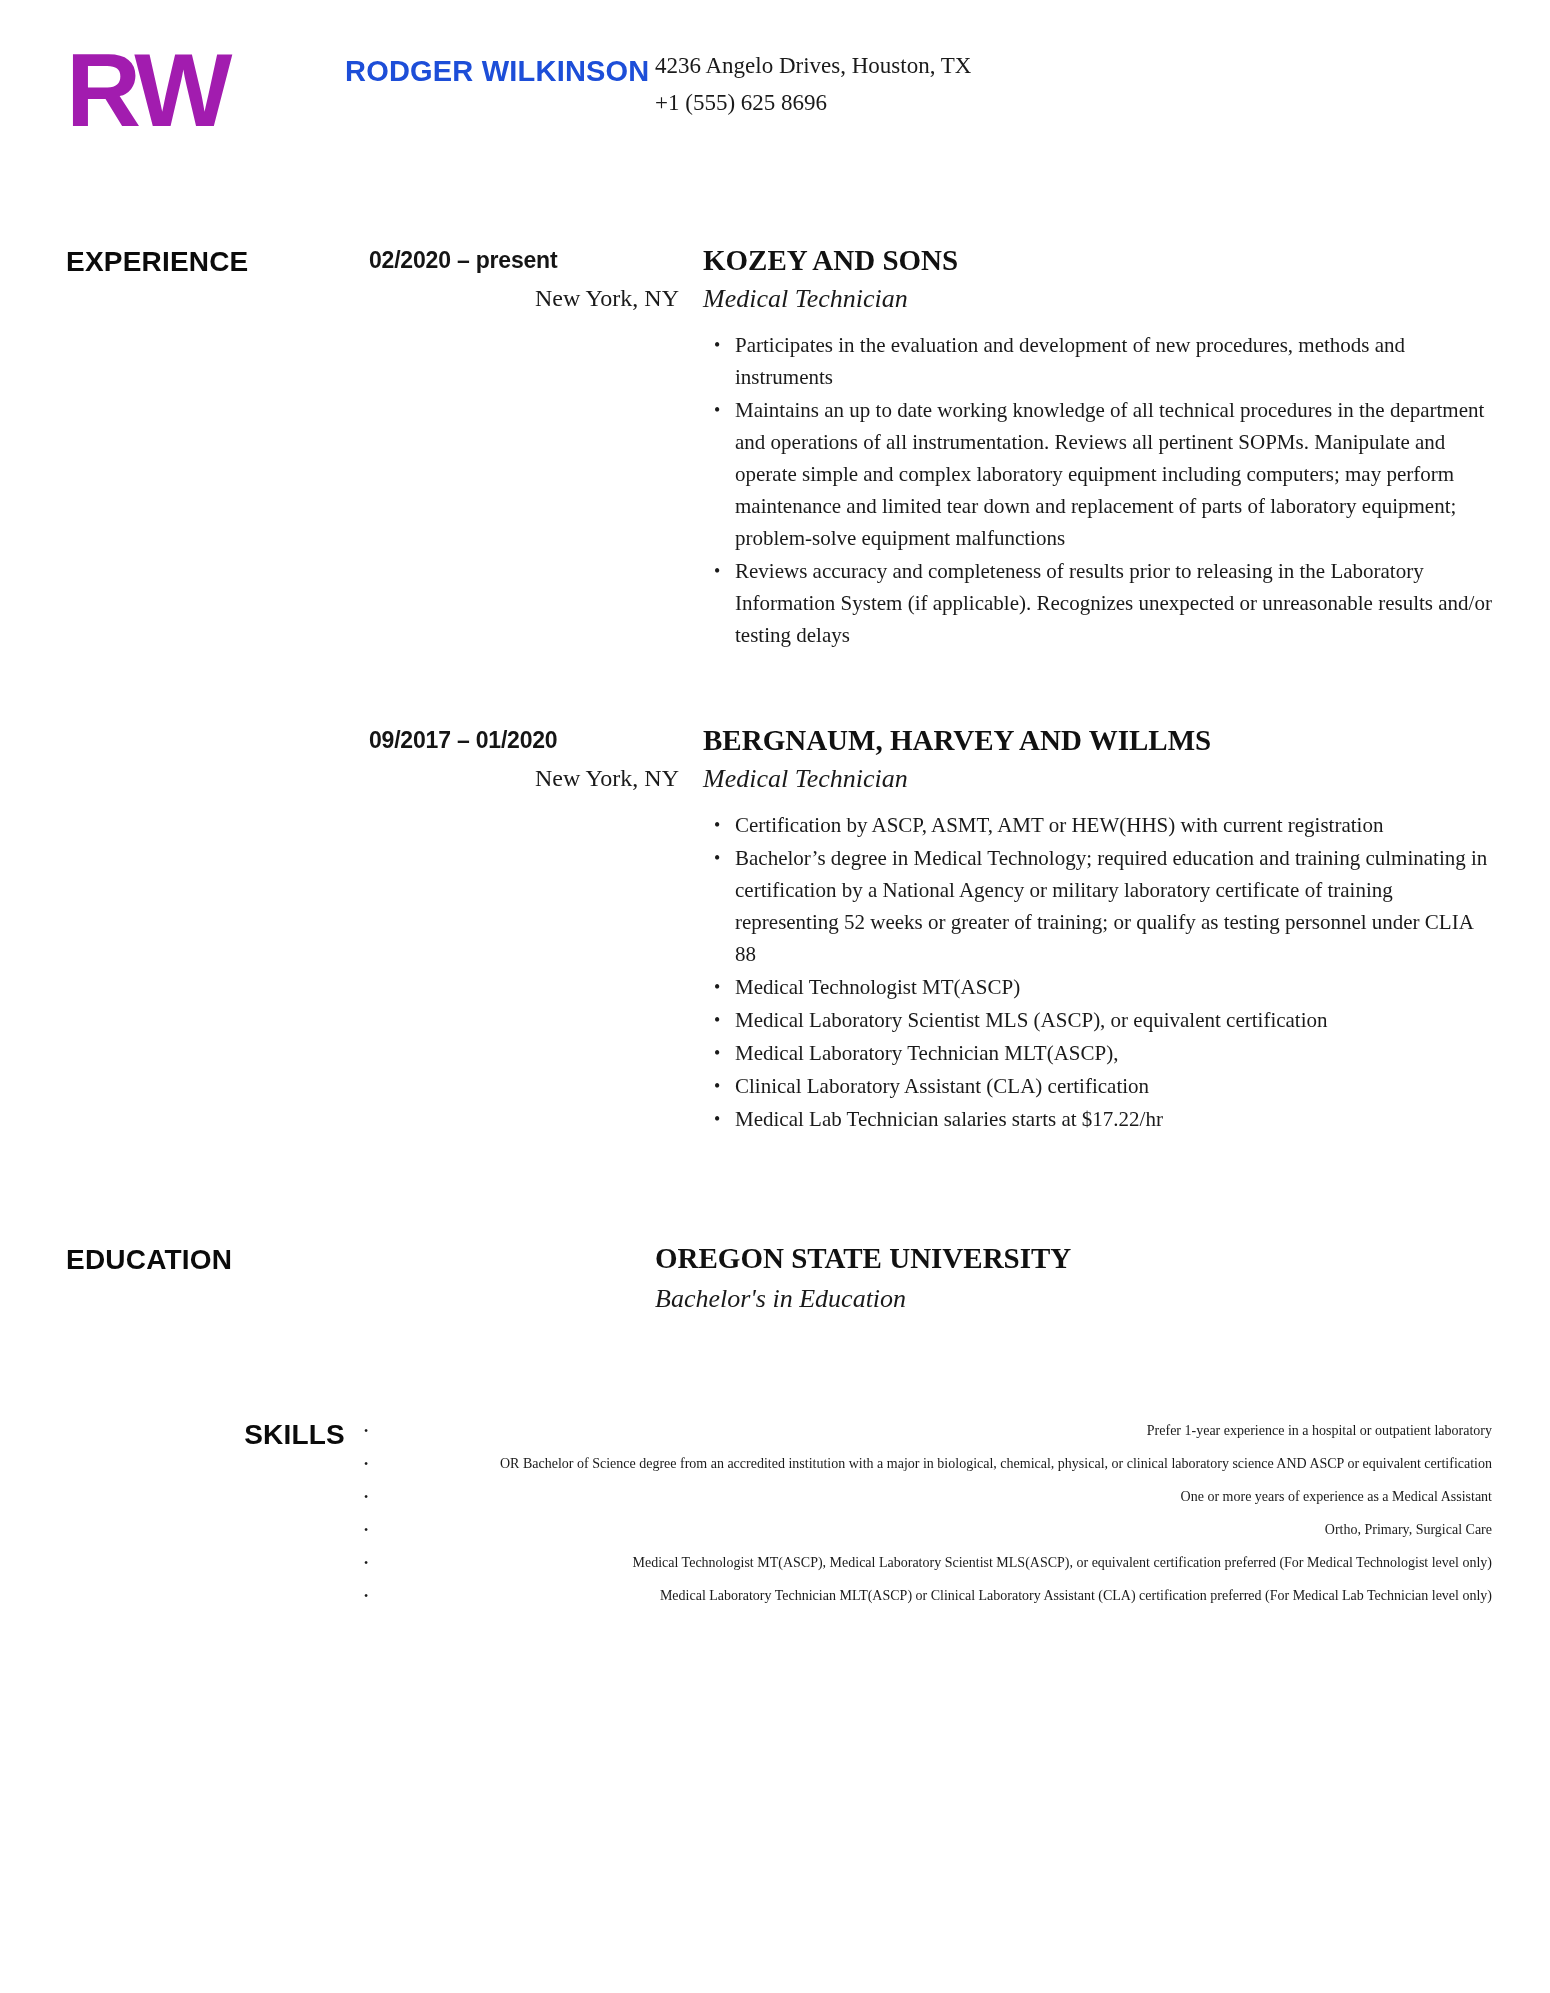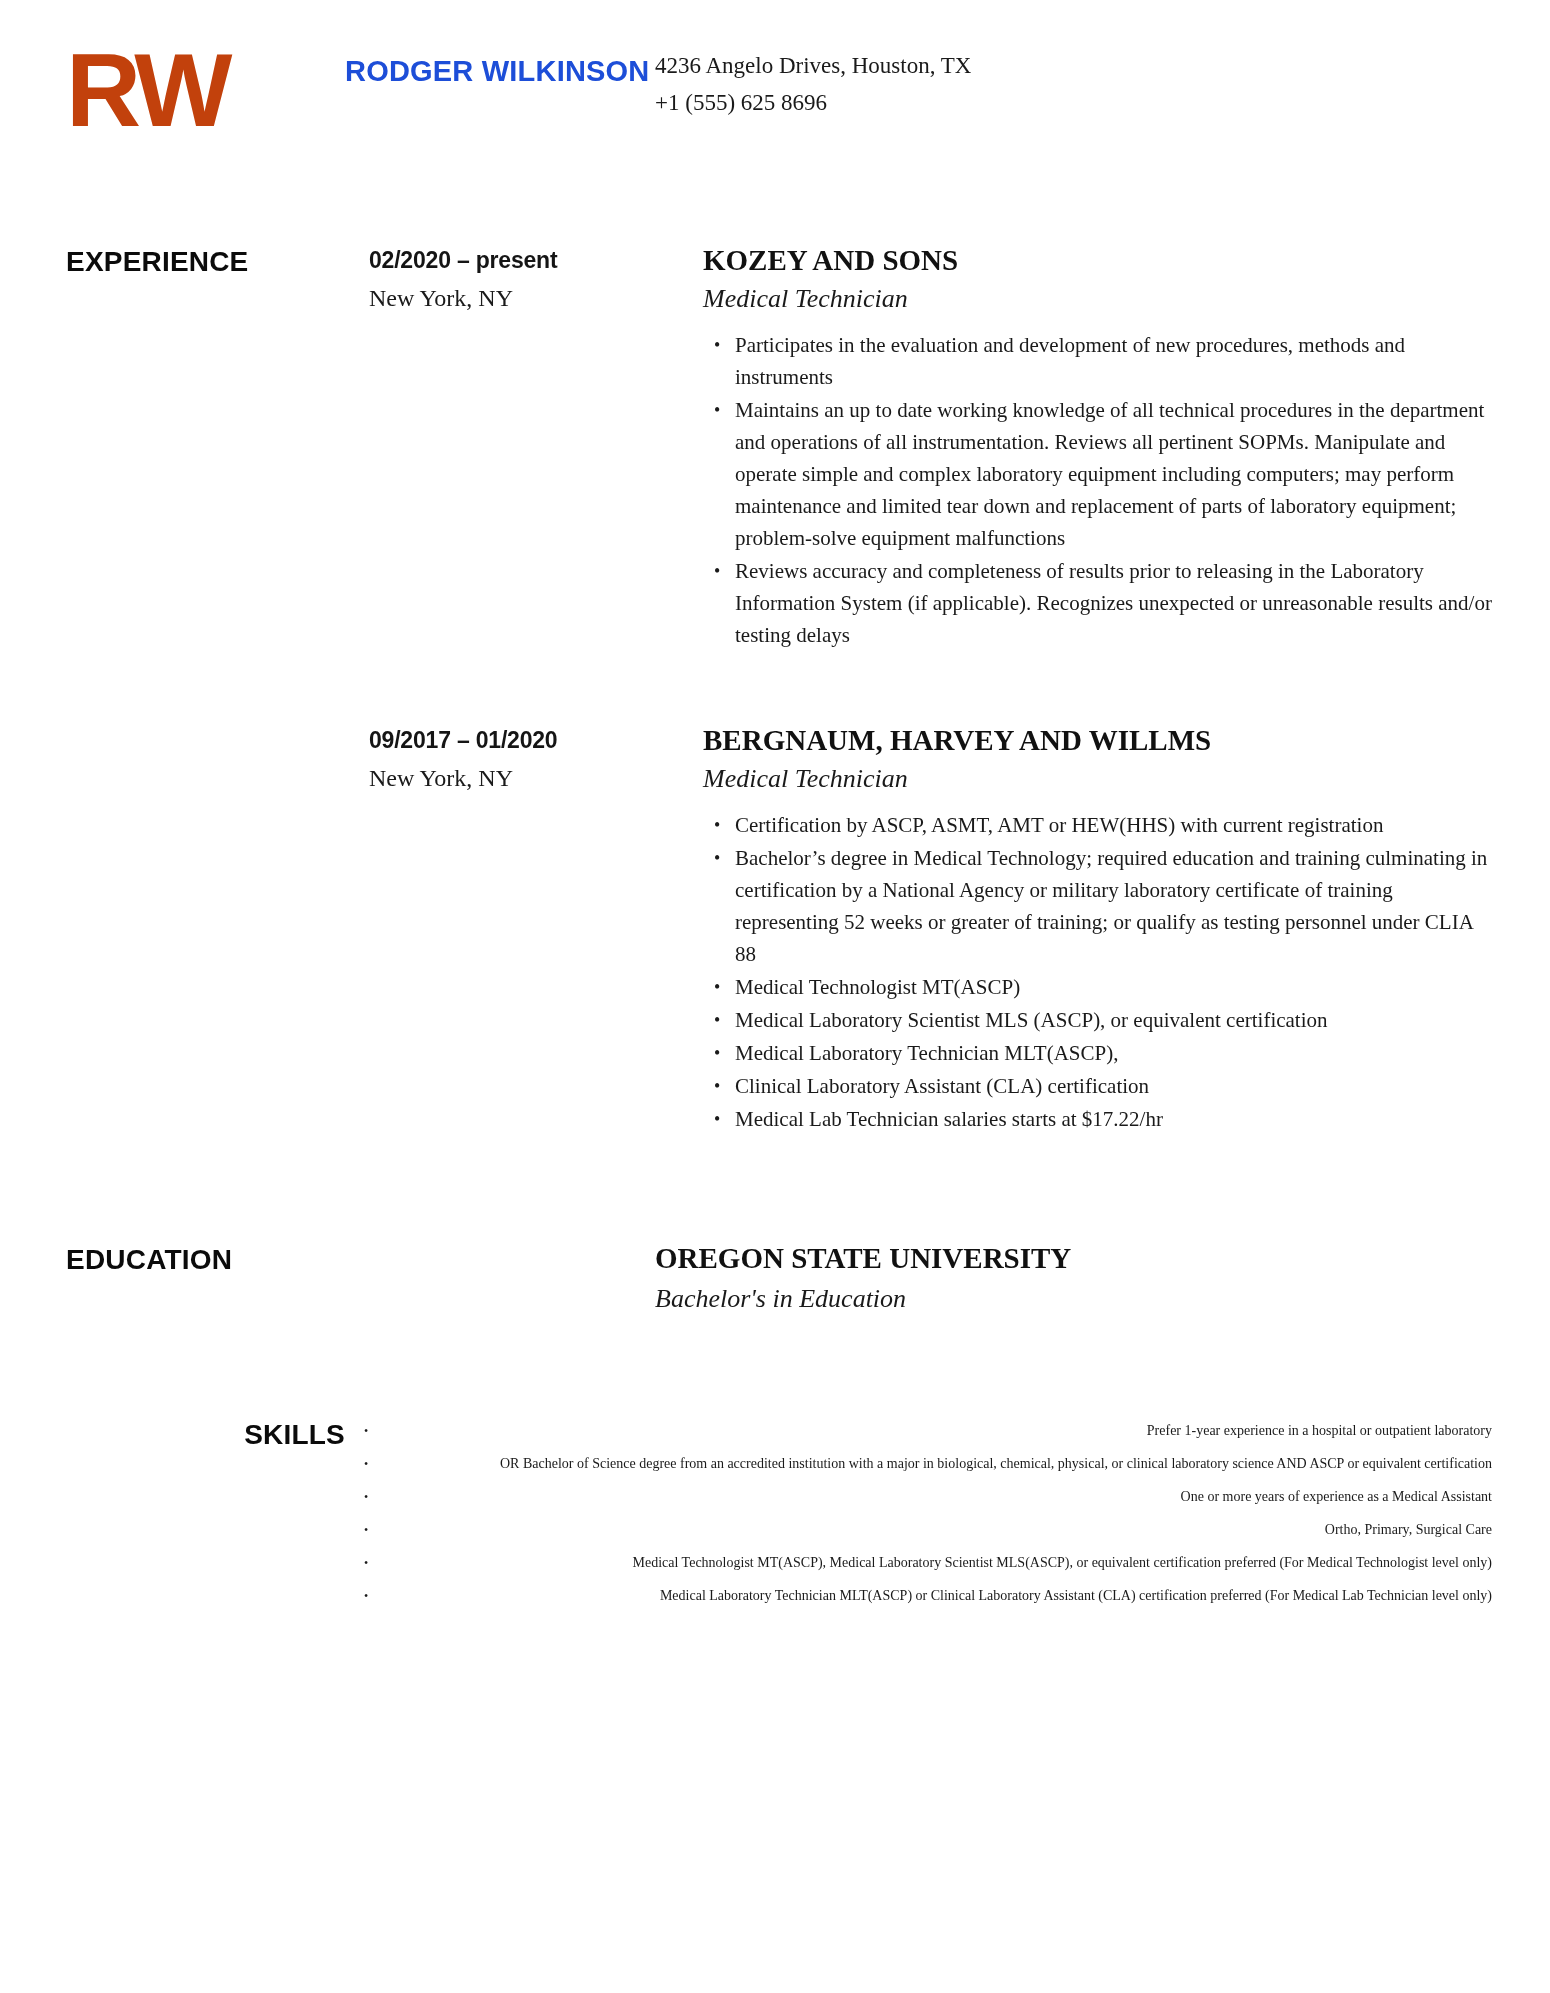--- a/index.html
+++ b/index.html
@@ -23,21 +23,21 @@
     align-items: start;
   }
 
   
   .monogram {
     font-family: "Liberation Sans", sans-serif;
     font-weight: 700;
     font-size: 104px;
     line-height: 1.0;
     letter-spacing: -5px;
-    color: #c2410c;
+    color: #a21caf;
     margin-top: -6px;
   }
   .name {
     font-family: "Liberation Sans", sans-serif;
     font-weight: 700;
     font-size: 29px;
     letter-spacing: 0.2px;
     line-height: 1.2;
     padding-top: 10px;
     color: #1d4ed8;
@@ -69,20 +69,21 @@
     letter-spacing: -0.2px;
     line-height: 1.25;
     padding-top: 4px;
     color: #151515;
   }
   .location {
     font-size: 24px;
     line-height: 1.2;
     margin-top: 9px;
     color: #1a1a1a;
+    text-align: right;
   }
   .company {
     font-size: 29px;
     font-weight: 700;
     line-height: 1.25;
     margin: 0;
     color: #111111;
   }
   .role {
     font-size: 26px;

